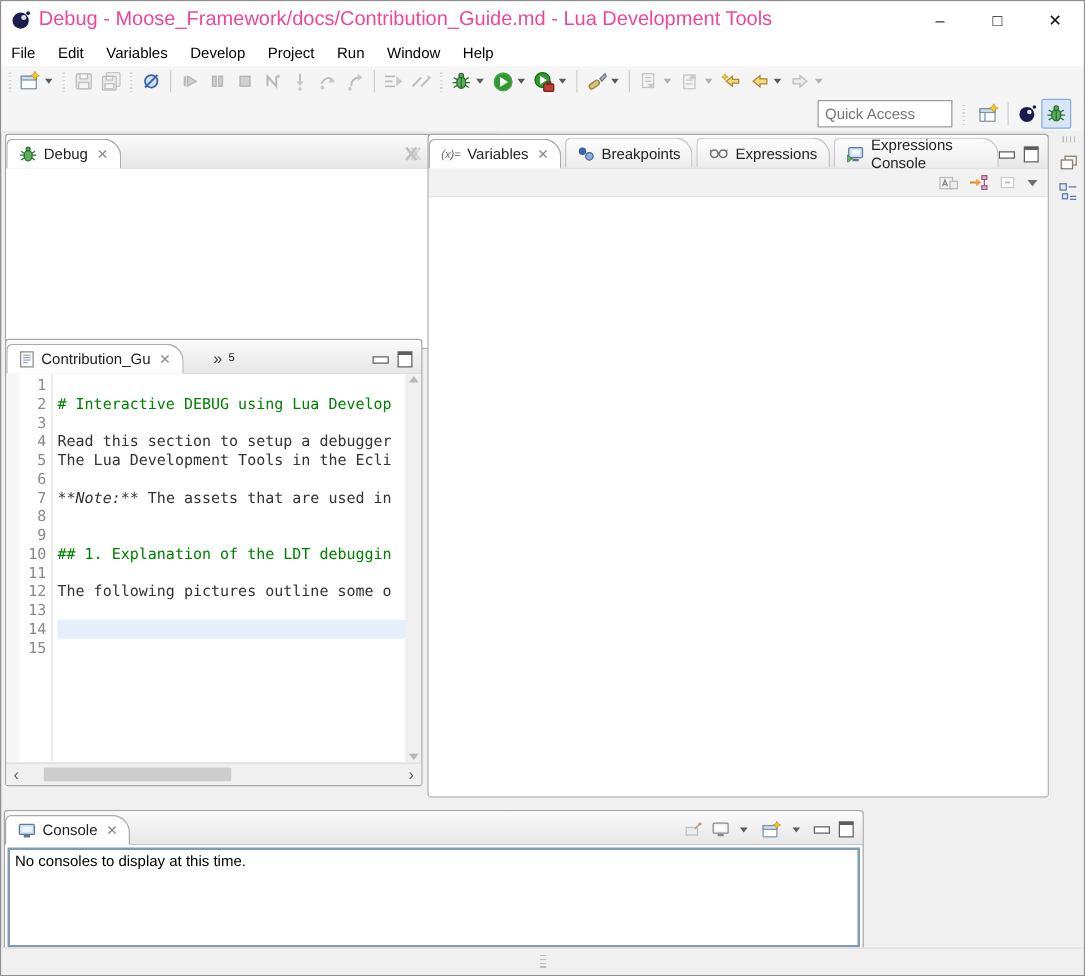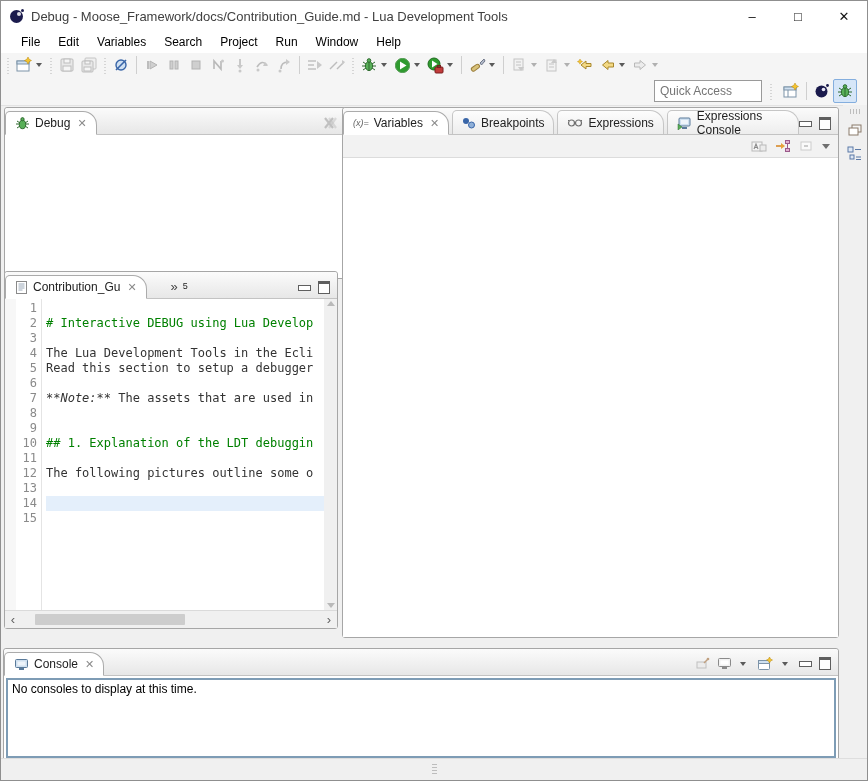--- a/index.html
+++ b/index.html
@@ -1,24 +1,24 @@
 <!DOCTYPE html>
 <html><head>
 <meta charset="utf-8">
 <style>
   html,body{margin:0;padding:0;background:#c8c8c8;}
   .app{position:relative;width:868px;height:781px;background:#f0f0f0;font-family:"Liberation Sans",sans-serif;font-size:12px;color:#1a1a1a;overflow:hidden;border:1px solid #8f8f8f;box-sizing:border-box;}
   
   .titlebar{position:absolute;left:0;top:0;right:0;height:30px;background:#ffffff;display:flex;align-items:center;}
   .titlebar .appicon{margin:0 6px 0 8px;}
-  .titlebar .title{font-size:13px;color:#404040;}
+  .titlebar .title{font-size:16px;color:#ec4899;}
   .wincontrols{margin-left:auto;display:flex;height:100%;}
   .winbtn{width:46px;height:100%;display:flex;align-items:center;justify-content:center;font-size:13px;color:#111;}
   
-  .menubar{position:absolute;left:0;top:30px;right:0;height:22px;background:#ffffff;display:flex;align-items:center;padding-left:12px;gap:2px;}
+  .menubar{position:absolute;left:0;top:30px;right:0;height:22px;background:#ffffff;display:flex;align-items:center;padding-left:0;gap:2px;}
   .menubar .mitem{padding:2px 8px;color:#000;}
   
   .toolbar1{position:absolute;left:0;top:52px;right:0;height:24px;background:#f5f5f5;display:flex;align-items:center;padding-left:2px;}
   .toolbar2{position:absolute;left:0;top:76px;right:0;height:28px;background:#f5f5f5;border-bottom:1px solid #e3e3e3;display:flex;align-items:center;justify-content:flex-end;padding-right:10px;}
   .tbtn{height:22px;min-width:22px;display:flex;align-items:center;justify-content:center;border-radius:2px;}
   .tbtn.sel{background:#d6e6f8;border:1px solid #84aede;}
   .dd{width:0;height:0;border-left:3px solid transparent;border-right:3px solid transparent;border-top:4px solid #5a5a5a;margin:0 4px 0 1px;}
   .dd.dis{border-top-color:#b0b0b0;}
   .tbhandle{width:6px;height:18px;margin:0 2px;background:repeating-linear-gradient(#d5d5d5 0 1px,transparent 1px 3px);background-size:2px 100%;background-repeat:no-repeat;background-position:2px 2px;}
   .tbsep{width:1px;height:18px;background:#cfcfcf;margin:0 4px;}
@@ -84,21 +84,21 @@
       <span class="winbtn">–</span>
       <span class="winbtn">□</span>
       <span class="winbtn">✕</span>
     </div>
   </div>
 
   <div class="menubar">
     <span class="mitem">File</span>
     <span class="mitem">Edit</span>
     <span class="mitem">Variables</span>
-    <span class="mitem">Search</span>
+    <span class="mitem">Develop</span>
     <span class="mitem">Project</span>
     <span class="mitem">Run</span>
     <span class="mitem">Window</span>
     <span class="mitem">Help</span>
   </div>
 
   <div class="toolbar1">
     <span class="tbhandle"></span>
     <span class="tbtn">
         <span class="icon">
@@ -518,22 +518,22 @@
           <div>11</div>
           <div>12</div>
           <div>13</div>
           <div>14</div>
           <div>15</div>
       </div>
       <div class="etext">
         <div class="eline"></div>
         <div class="eline h"># Interactive DEBUG using Lua Develop</div>
         <div class="eline"></div>
+        <div class="eline">Read this section to setup a debugger</div>
         <div class="eline">The Lua Development Tools in the Ecli</div>
-        <div class="eline">Read this section to setup a debugger</div>
         <div class="eline"></div>
         <div class="eline"><em>**Note:**</em><span> The assets that are used in</span></div>
         <div class="eline"></div>
         <div class="eline"></div>
         <div class="eline h">## 1. Explanation of the LDT debuggin</div>
         <div class="eline"></div>
         <div class="eline">The following pictures outline some o</div>
         <div class="eline"></div>
         <div class="eline cur"></div>
       </div>
@@ -542,21 +542,21 @@
         <span class="sarr down"></span>
       </div>
     </div>
     <div class="hscroll">
       <span class="harr">‹</span>
       <span class="hthumb"></span>
       <span class="harr right">›</span>
     </div>
   </div>
 
-  <div class="view" style="left:2px;top:647px;width:836px;height:113px;">
+  <div class="view" style="left:2px;top:647px;width:688px;height:113px;">
     <div class="vhead">
       <div class="tabs">
         <div class="tab sel">
           <span class="icon">
               <svg width="15" height="13">
                 <rect x="1.5" y="1.5" width="12" height="8" rx="1" fill="#cfe0f0" stroke="#5a7a9a"></rect>
                 <rect x="3.5" y="3.5" width="8" height="4" fill="#eef4fa"></rect>
                 <rect x="5" y="10" width="5" height="2" fill="#5a7a9a"></rect>
               </svg>
             </span>

